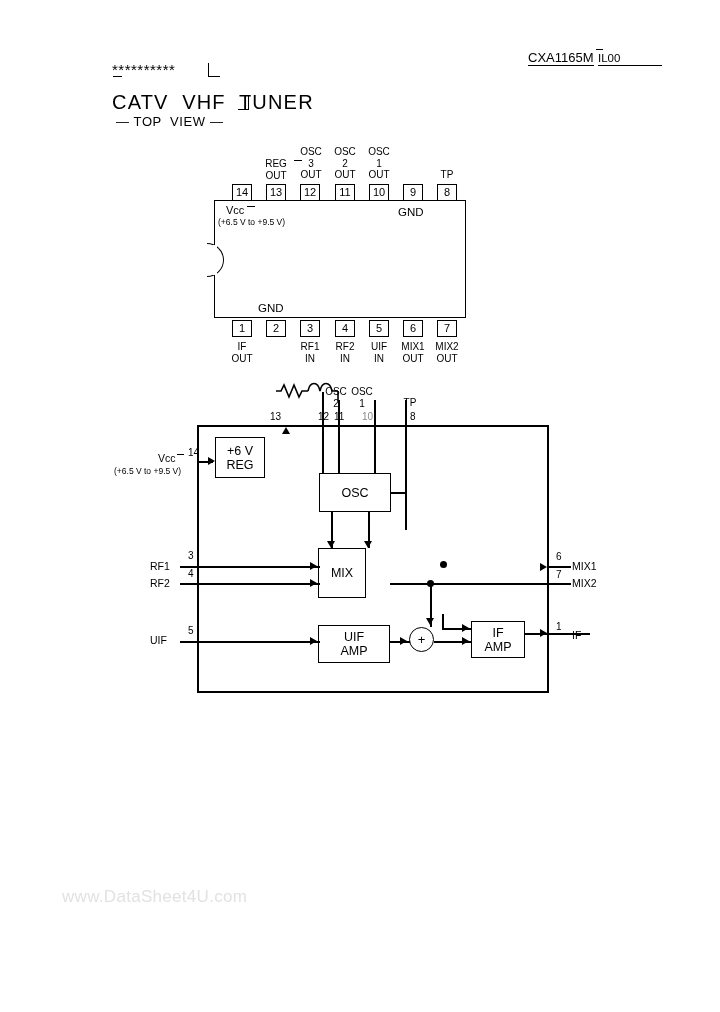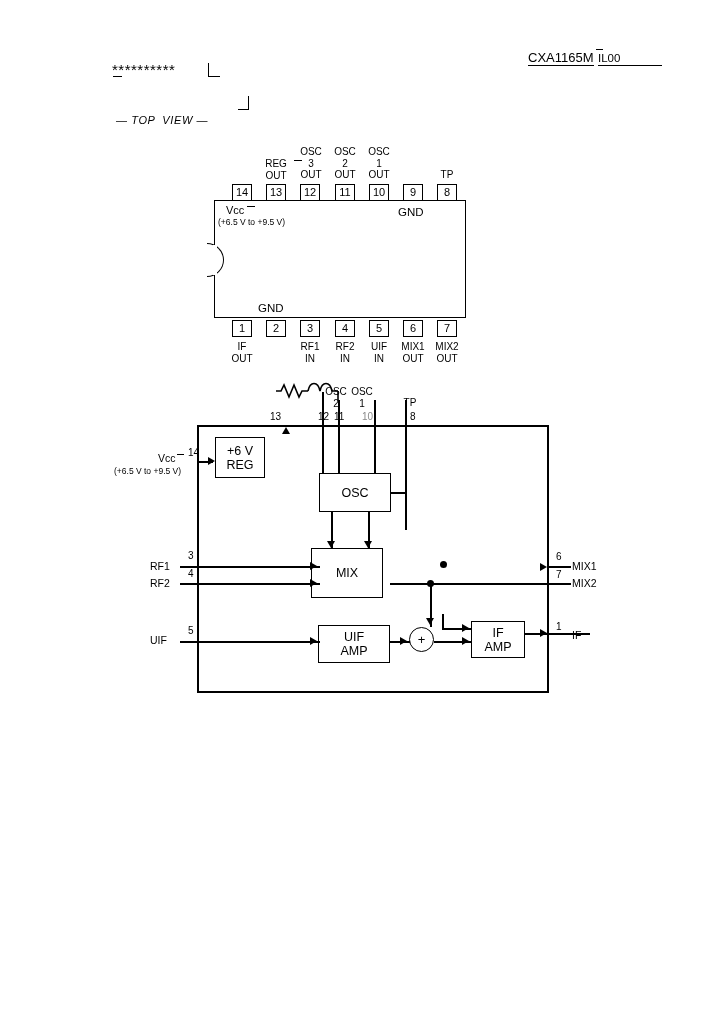--- a/index.html
+++ b/index.html
@@ -44,23 +44,22 @@
     letter-spacing: 1.2px;
   }
   #title-bracket {
     left: 238px; top: 96px;
     width: 10px; height: 13px;
     border-right: 1.6px solid #000;
     border-bottom: 1.6px solid #000;
   }
   #title-sub {
     left: 116px; top: 115px;
-    font-size: 11px;
+    font-size: 13px;
     letter-spacing: 0.6px;
-    font-style: italic;
   }
 
   #partno-box {
     left: 528px; top: 48px;
     text-align: left;
   }
   #partno-1 {
     font-size: 13px;
     padding-bottom: 1px;
     border-bottom: 1.3px solid #000;
@@ -217,20 +216,21 @@
 </style>
 </head>
 <body>
 
 <div id="page">
 
   <div class="abs txt" id="asterisks">**********</div>
   <div class="abs" id="asterisk-bracket"></div>
   <div class="abs" id="asterisk-underscore"></div>
 
+  <div class="abs txt" id="title-main">CATV  VHF  TUNER</div>
   <div class="abs" id="title-bracket"></div>
   <div class="abs txt" id="title-sub">— TOP  VIEW —</div>
 
   <div class="abs" id="partno-box">
     <div class="txt" id="partno-1">CXA1165M</div>
     <div class="txt" id="partno-2">IL00</div>
   </div>
   <div class="abs" id="partno-sup"></div>
 
   <div class="abs" id="pkg-body"></div>
@@ -337,21 +337,21 @@
     <span>OSC</span>
   </div>
 
   <div class="abs ln-h" style="left:391px; top:492px; width:15px;"></div>
 
   <div class="abs ln-v" style="left:331px; top:512px; height:36px;"></div>
   <div class="abs ln-v" style="left:368px; top:512px; height:36px;"></div>
   <div class="abs arr-d" style="left:327px; top:541px;"></div>
   <div class="abs arr-d" style="left:364px; top:541px;"></div>
 
-  <div class="abs blk" style="left:311px; top:548px; width:72px; height:50px;">
+  <div class="abs blk" style="left:318px; top:548px; width:48px; height:50px;">
     <span>MIX</span>
   </div>
 
   <div class="abs blk" style="left:318px; top:625px; width:72px; height:38px;">
     <span style="white-space:pre;">UIF
 AMP</span>
   </div>
 
   <div class="abs blk" style="left:471px; top:621px; width:54px; height:37px;">
     <span style="white-space:pre;">IF
@@ -402,14 +402,15 @@
   <div class="abs arr-r" style="left:540px; top:563px;"></div>
   <div class="abs ln-h" style="left:549px; top:566px; width:22px;"></div>
 
   <div class="abs pnum" style="left:556px; top:570px;">7</div>
   <div class="abs slabel" style="left:572px; top:578px;">MIX2</div>
   <div class="abs ln-h" style="left:549px; top:583px; width:22px;"></div>
 
   <div class="abs pnum" style="left:556px; top:622px;">1</div>
   <div class="abs slabel" style="left:572px; top:630px;">IF</div>
 
+  <div class="abs txt" id="watermark">www.DataSheet4U.com</div>
 
 </div>
 
 </body></html>

